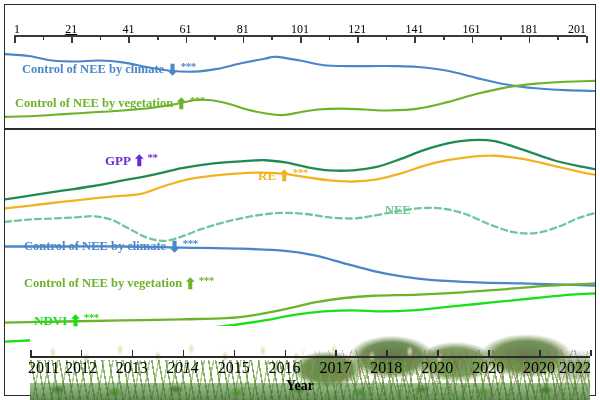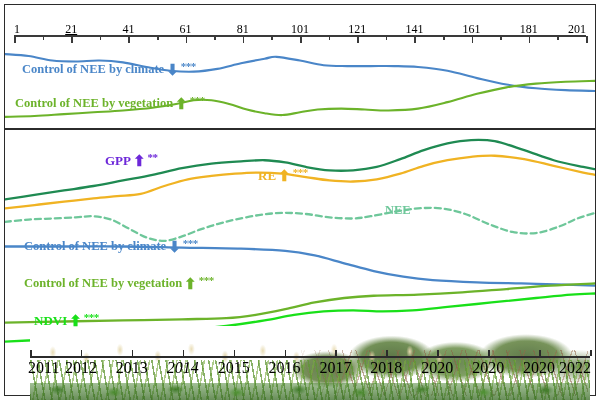--- a/index.html
+++ b/index.html
@@ -296,14 +296,15 @@
         <div class="ylab" style="left: 45.4545%; text-align: right;">2016</div>
         <div class="ylab" style="left: 54.5455%;">2017</div>
         <div class="ylab" style="left: 63.6364%;">2018</div>
         <div class="ylab" style="left: 72.7273%;">2020</div>
         <div class="ylab" style="left: 81.8182%;">2020</div>
         <div class="ylab" style="left: 90.9091%;">2020</div>
         <div class="ylab last" style="left: 100%;">2022</div>
       </div>
   </div>
 
+  <div class="x-title">Year</div>
 
 </div>
 
 </body></html>

